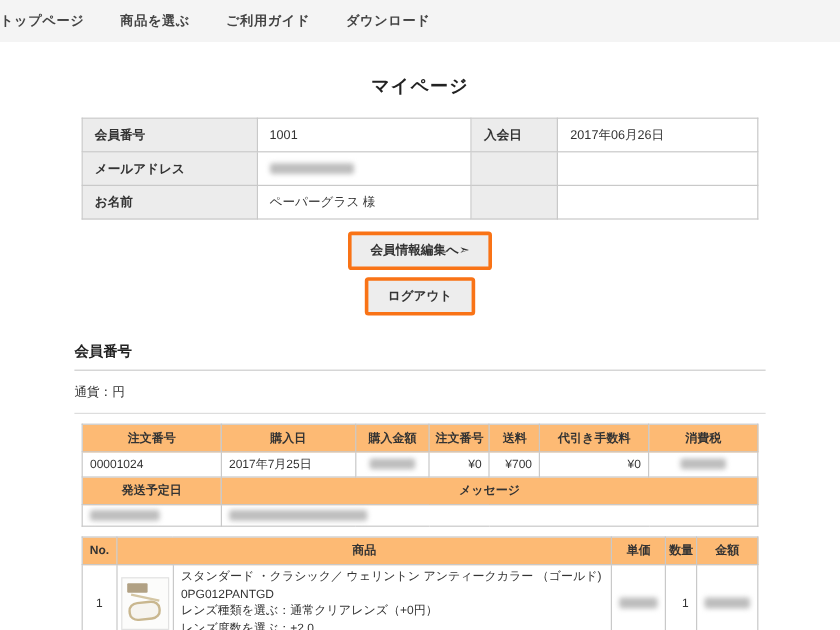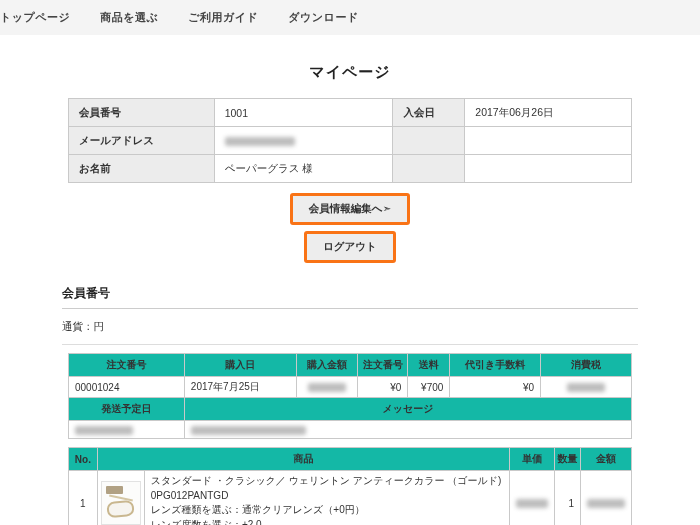--- a/index.html
+++ b/index.html
@@ -32,21 +32,21 @@
          padding:6px 16px; font-size:10.5px; font-weight:bold; color:#333; cursor:pointer;
          margin-bottom:6px; }
 
   
   .section-heading { font-size:12px; font-weight:bold; color:#222;
                      border-bottom:1px solid #ccc; padding-bottom:6px; margin-top:16px; }
   .currency { font-size:10.5px; margin:11px 0 0; }
   hr.sep { border:none; border-top:1px solid #ddd; margin:10px 0 0; }
 
   .order-table, .items-table { font-size:10px; margin-top:8px; }
-  .order-table th, .items-table th { background:#14b8a6; font-weight:bold;
+  .order-table th, .items-table th { background:#fdba74; font-weight:bold;
                                      text-align:center; padding:4px 2px; }
   .order-table td, .items-table td { padding:3px 6px; }
   .num { text-align:right; }
   .ctr { text-align:center; }
 
   .desc { line-height:1.45; padding:4px 6px; }
 
   
   .blur { display:inline-block; background:#bdbdbd; border-radius:2px;
           filter:blur(2px); height:9px; vertical-align:middle; }

